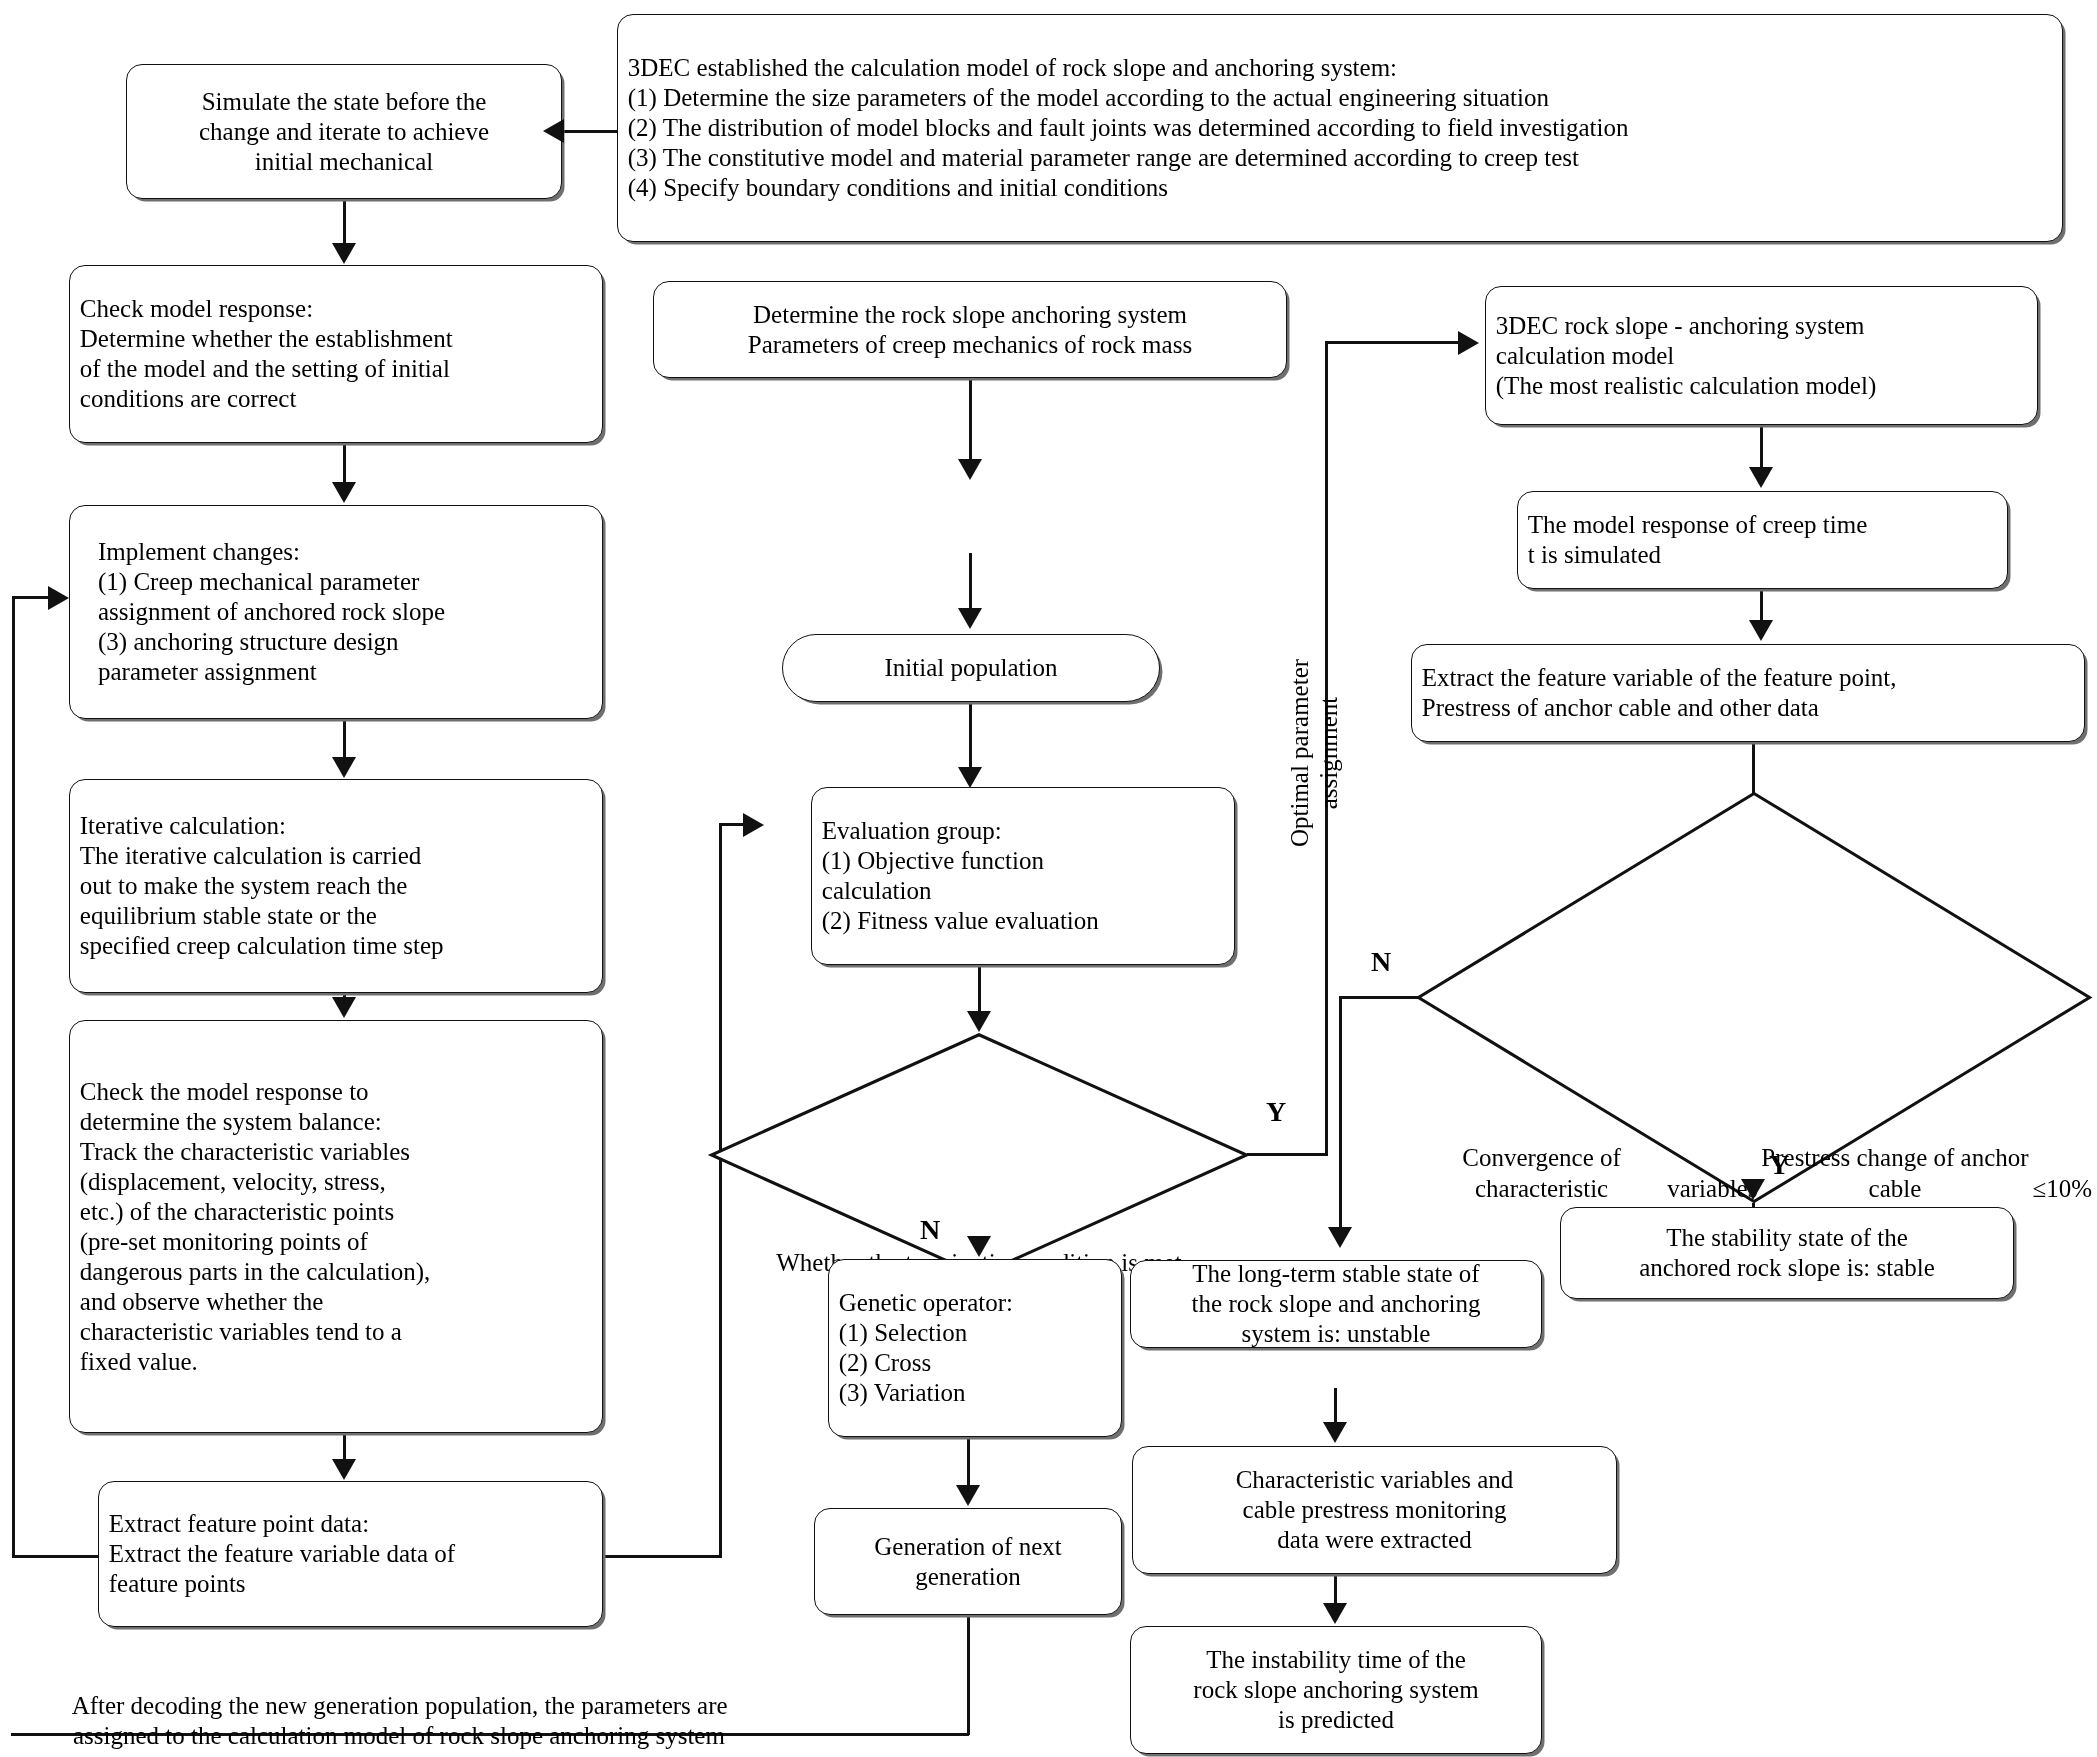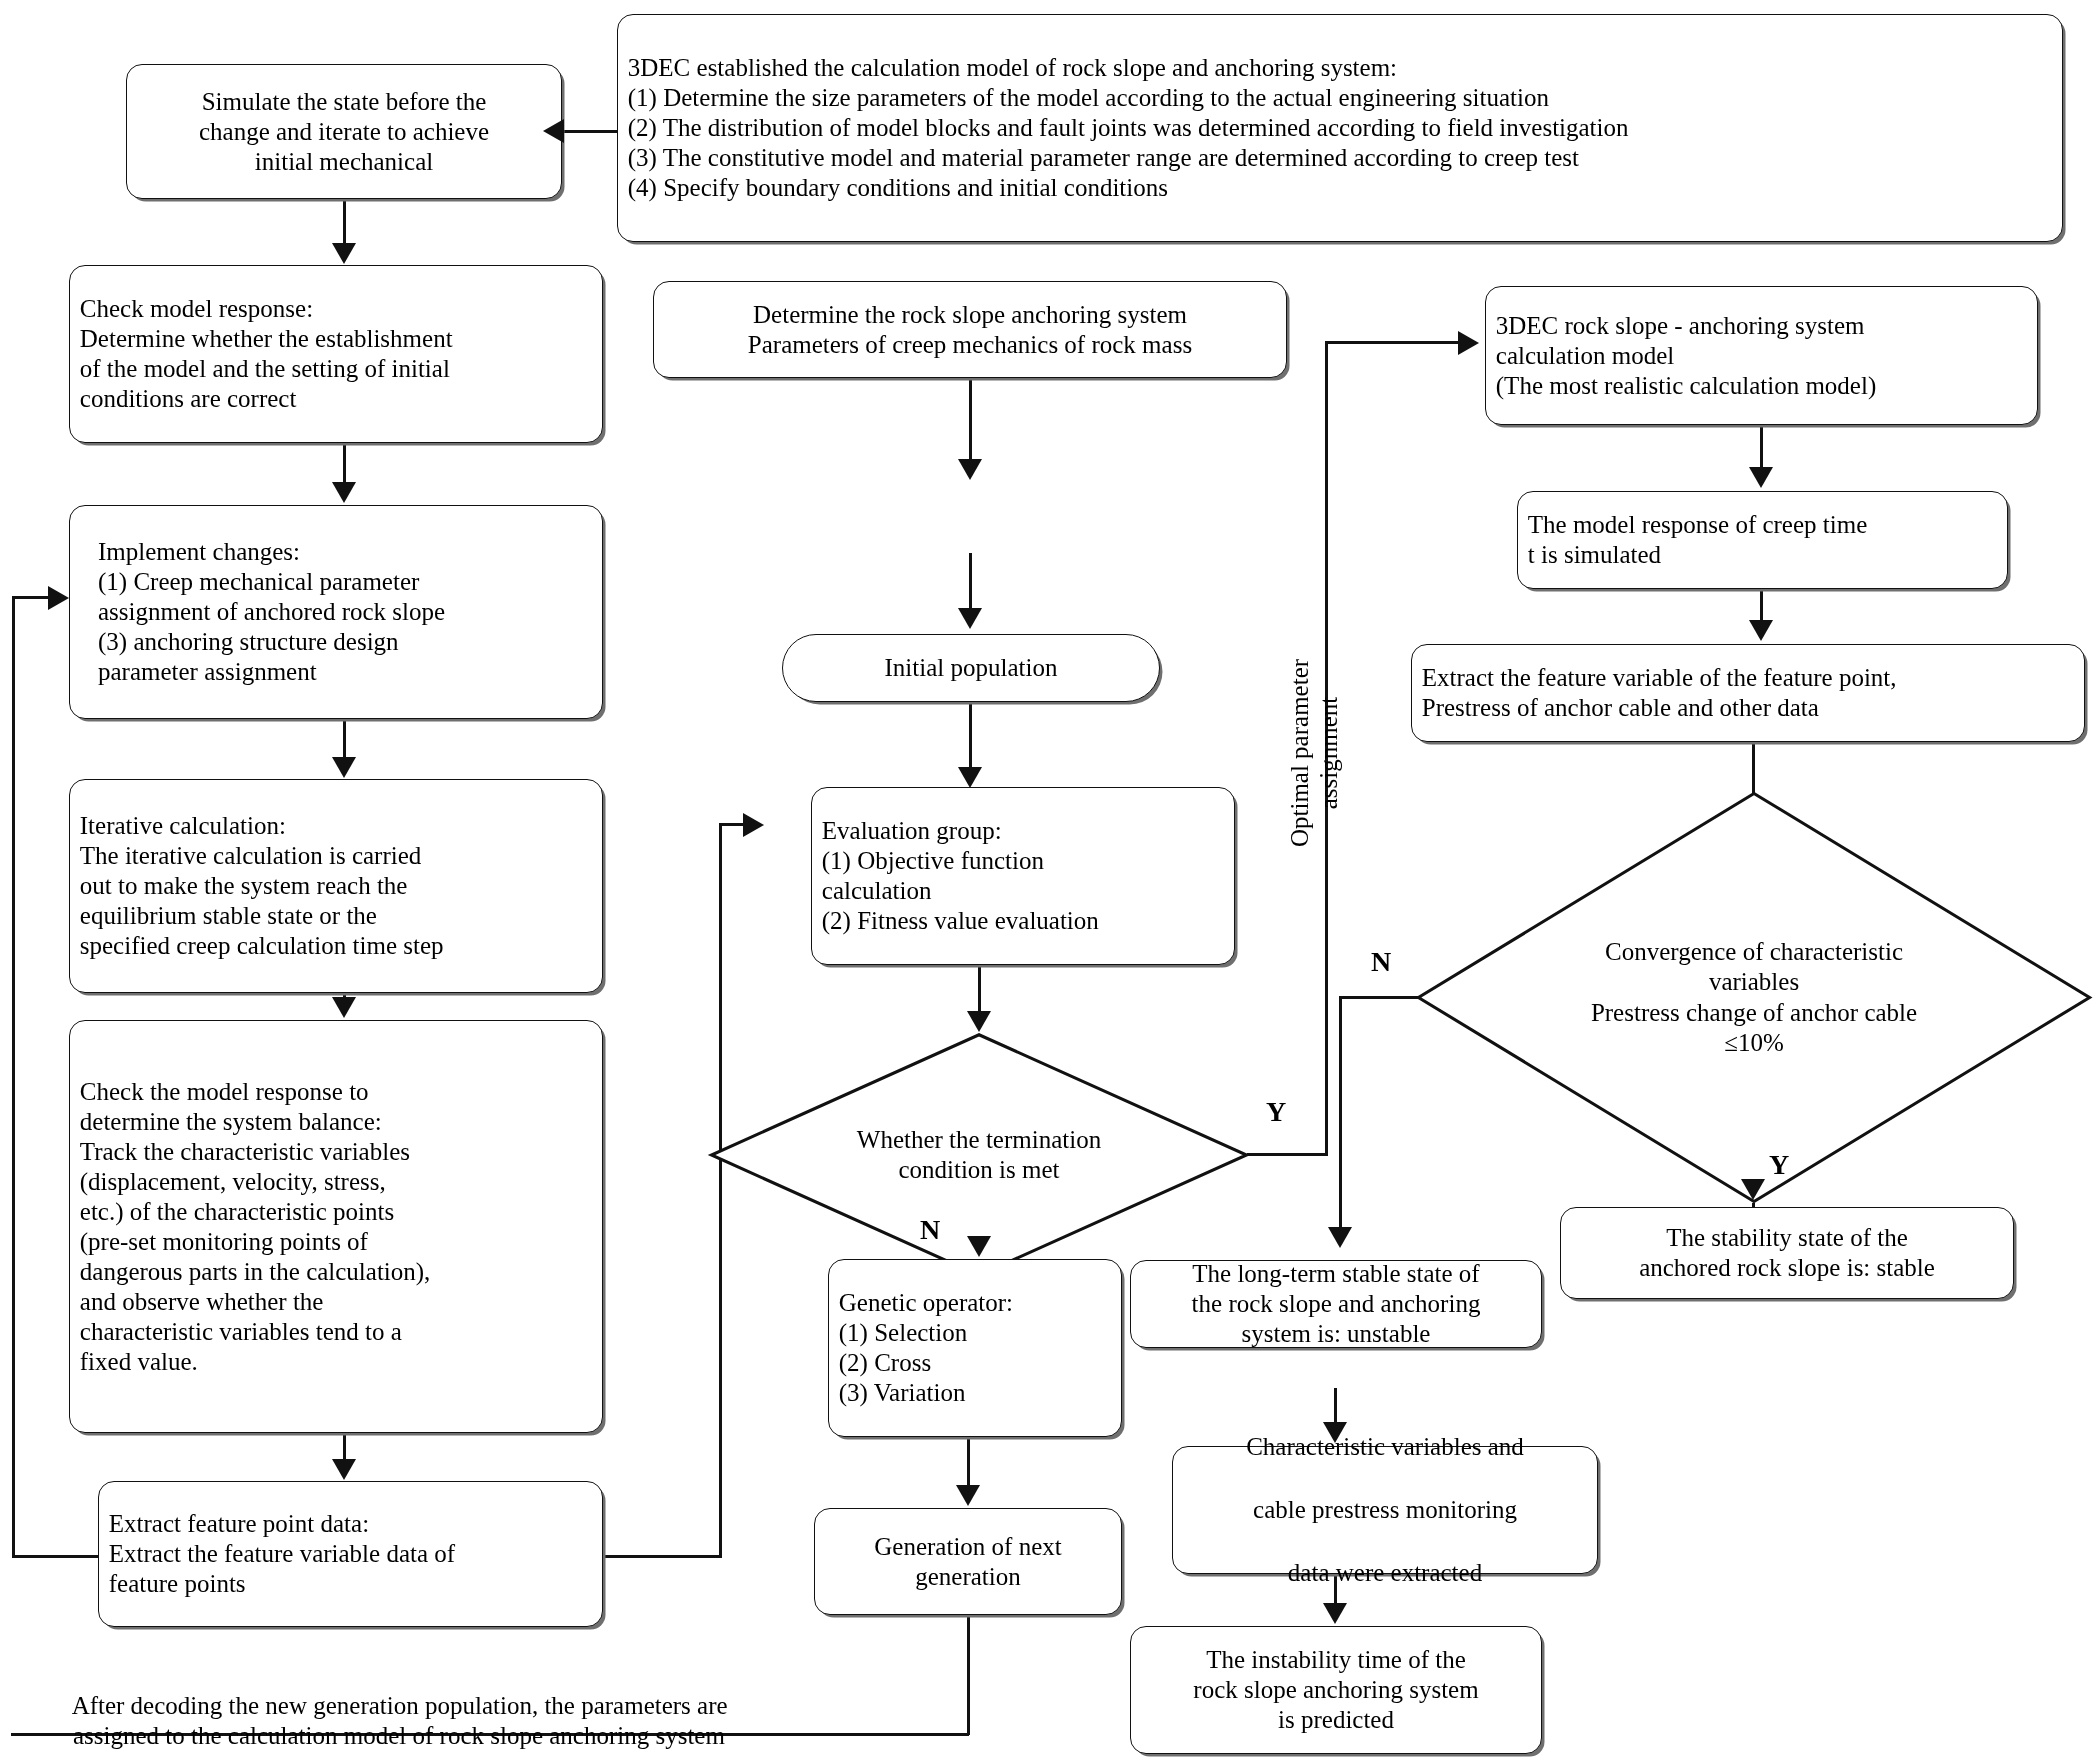--- a/index.html
+++ b/index.html
@@ -25,21 +25,21 @@
   .node.left{align-items:flex-start;text-align:left;}
   .node.center{align-items:center;text-align:left;}
   .node .ln{display:block;white-space:pre;}
   .node.pill{border-radius:43px;}
 
   
   .diamond{position:absolute;z-index:4;}
   .diamond svg{display:block;overflow:visible;}
   .diamond .dtext{
     position:absolute;left:0;top:0;width:100%;height:100%;
-    display:flex;flex-direction:column;align-items:center;justify-content:center;
+    display:flex;flex-direction:row;align-items:flex-end;justify-content:center;
     text-align:center;font-size:25px;line-height:1.22;pointer-events:none;
   }
 
   
   .vline,.hline{position:absolute;background:#111;z-index:3;}
   .vline{width:3.1px;}
   .hline{height:3.1px;}
   .arrow{position:absolute;width:0;height:0;z-index:6;}
   .arrow.down{border-left:12.3px solid transparent;border-right:12.3px solid transparent;border-top:21px solid #111;}
   .arrow.left{border-top:12.3px solid transparent;border-bottom:12.3px solid transparent;border-right:21px solid #111;}
@@ -192,21 +192,21 @@
     <span class="ln">The stability state of the</span>
     <span class="ln">anchored rock slope is: stable</span>
   </div>
 
   <div class="node center" style="left:1130px;top:1260px;width:412px;height:88px;">
     <span class="ln">The long-term stable state of</span>
     <span class="ln">the rock slope and anchoring</span>
     <span class="ln">system is: unstable</span>
   </div>
 
-  <div class="node center" style="left:1172px;top:1446px;width:426px;height:128px;gap:33px;">
+  <div class="node center" style="left:1132px;top:1446px;width:485px;height:128px;">
     <span class="ln">Characteristic variables and</span>
     <span class="ln">cable prestress monitoring</span>
     <span class="ln">data were extracted</span>
   </div>
 
   <div class="node center" style="left:1130px;top:1626px;width:412px;height:128px;">
     <span class="ln">The instability time of the</span>
     <span class="ln">rock slope anchoring system</span>
     <span class="ln">is predicted</span>
   </div>

